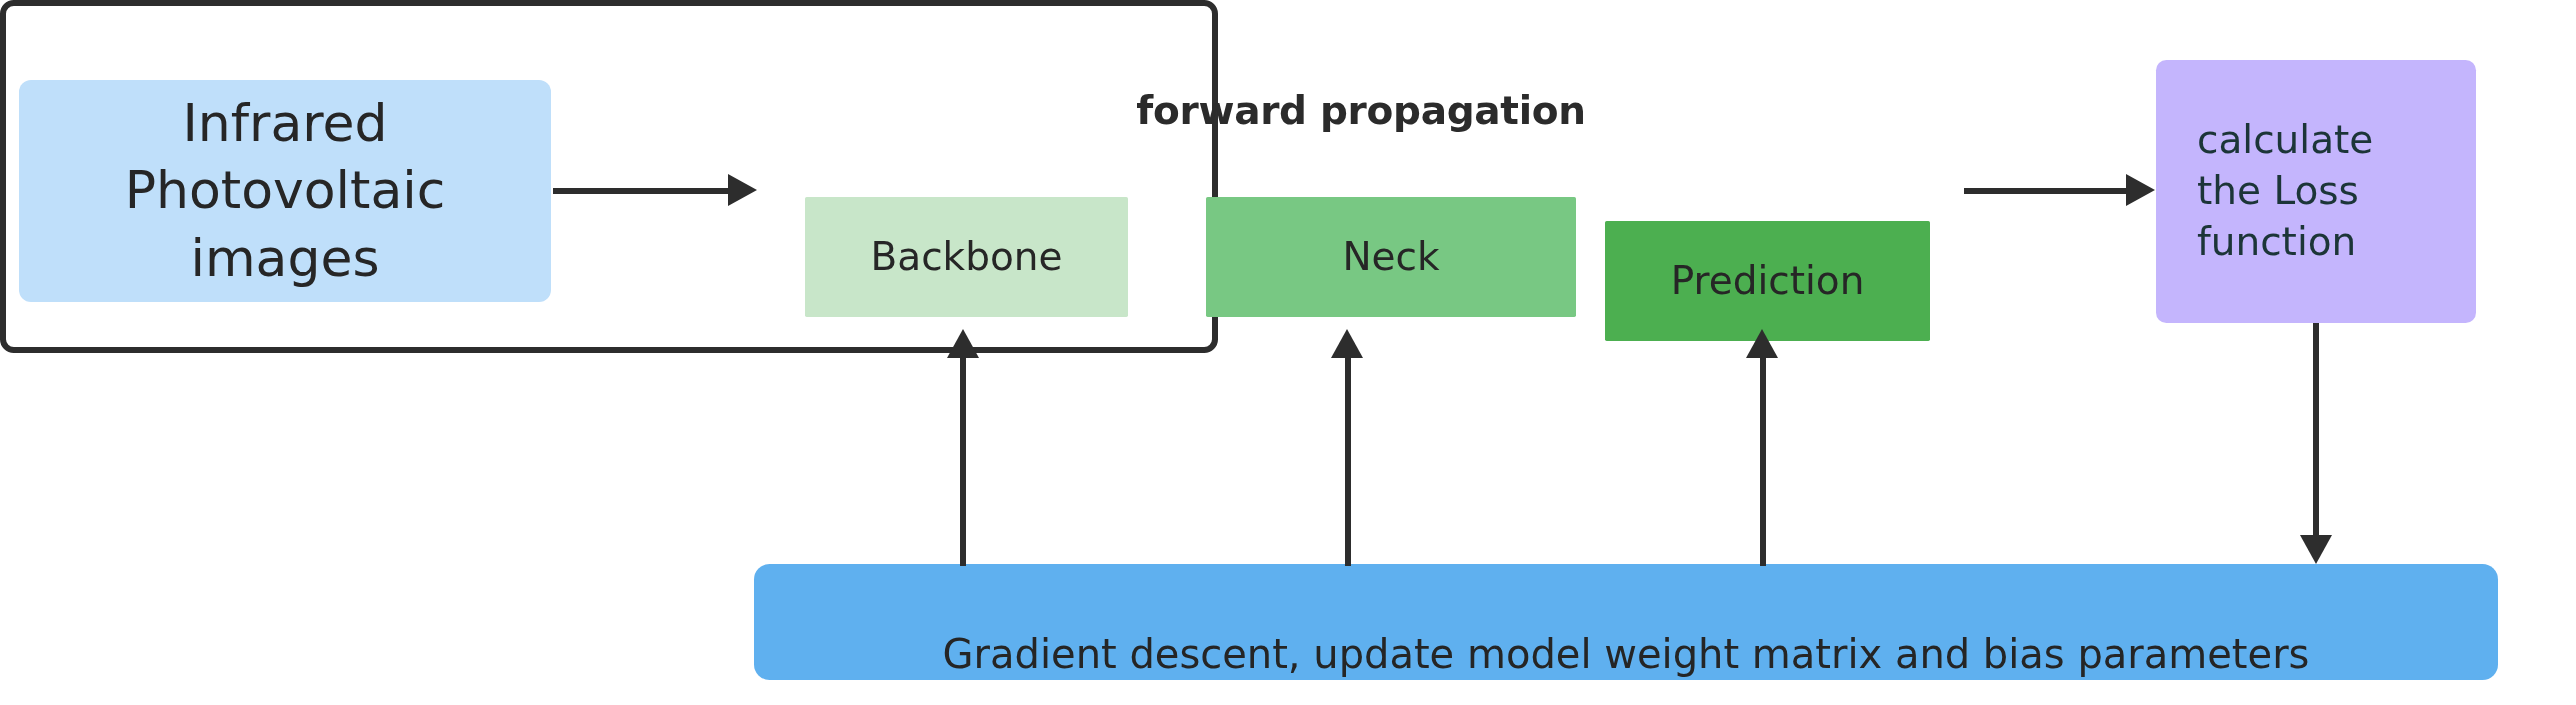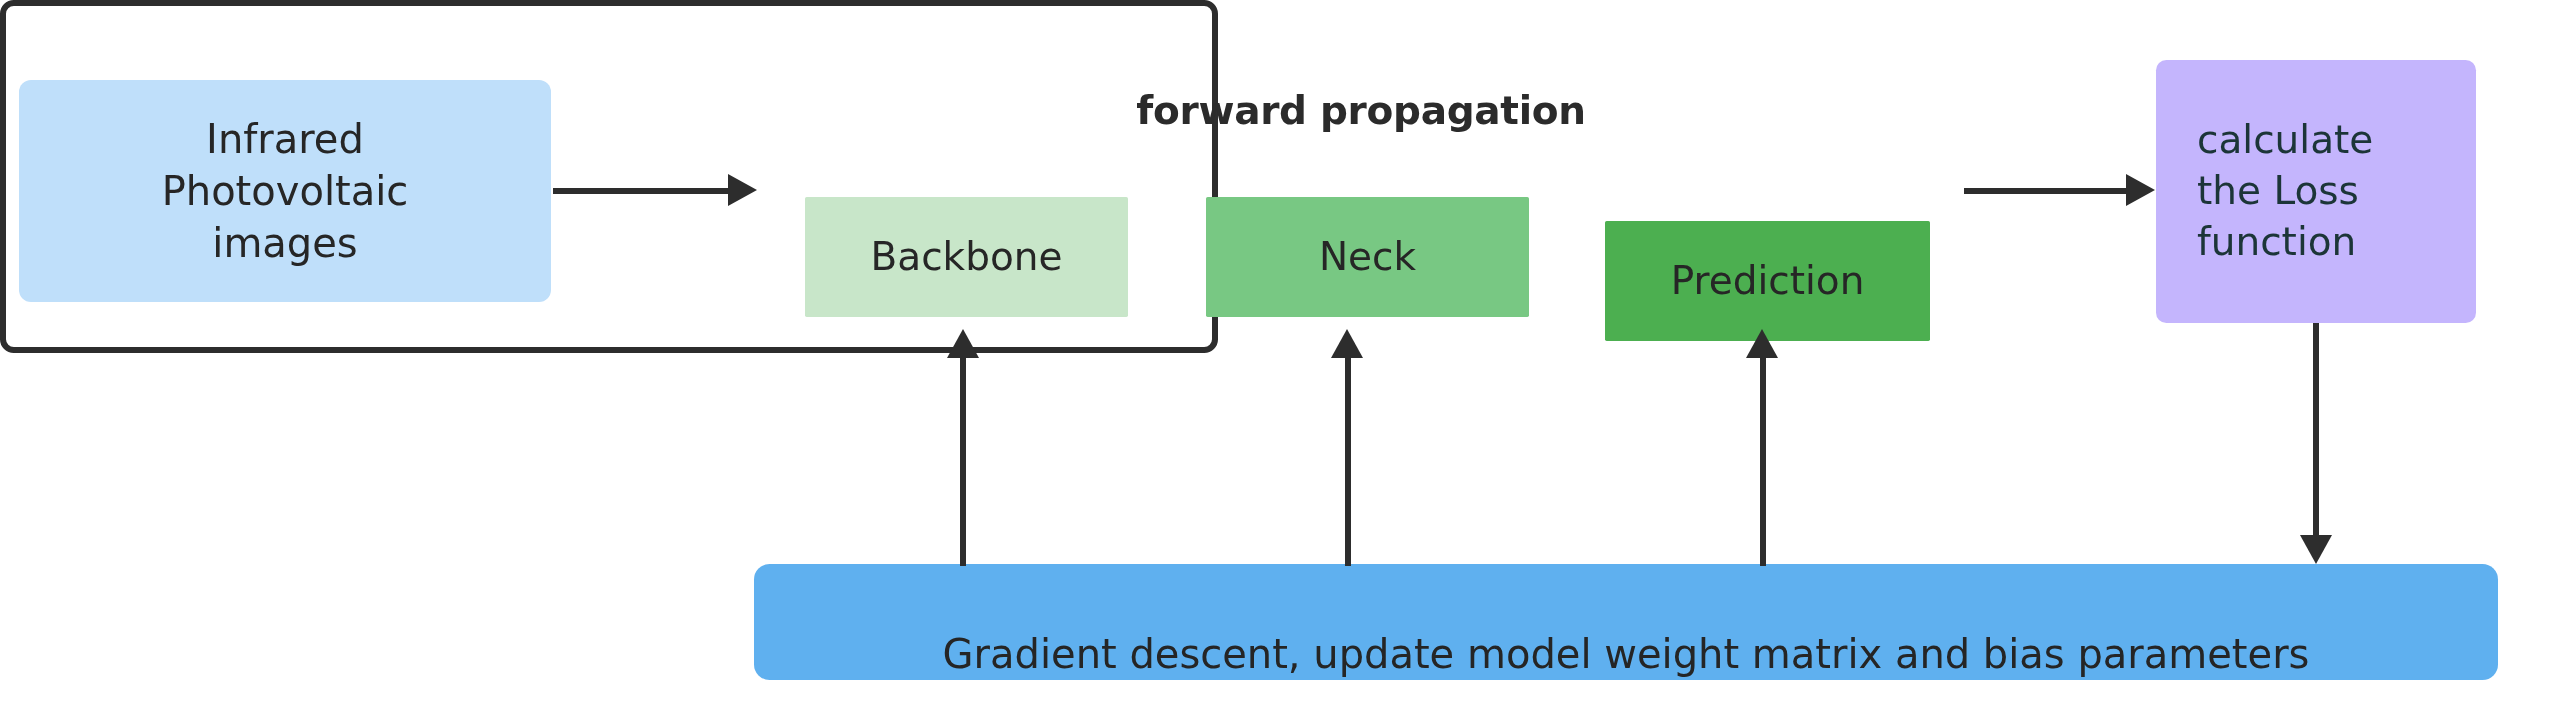--- a/index.html
+++ b/index.html
@@ -30,21 +30,21 @@
   }
 
   
   #input-box {
     left: 19px;
     top: 80px;
     width: 532px;
     height: 222px;
     background: #bfdffa;
     border-radius: 12px;
-    font-size: 40px;
+    font-size: 52px;
     text-align: center;
     white-space: pre-line;
   }
 
   
   #forward-container {
     left: 758px;
     top: 21.5px;
     width: 1206px;
     height: 341px;
@@ -72,21 +72,21 @@
     font-size: 39px;
     border-radius: 1.7px;
   }
   #stage-backbone {
     left: 805px;
     width: 323px;
     background: #c8e6c9;
   }
   #stage-neck {
     left: 1206px;
-    width: 323px;
+    width: 370px;
     background: #78c883;
   }
   #stage-prediction {
     left: 1605px;
     width: 325px;
     background: #4caf50;
     margin-top: 24px;
   }
 
   

